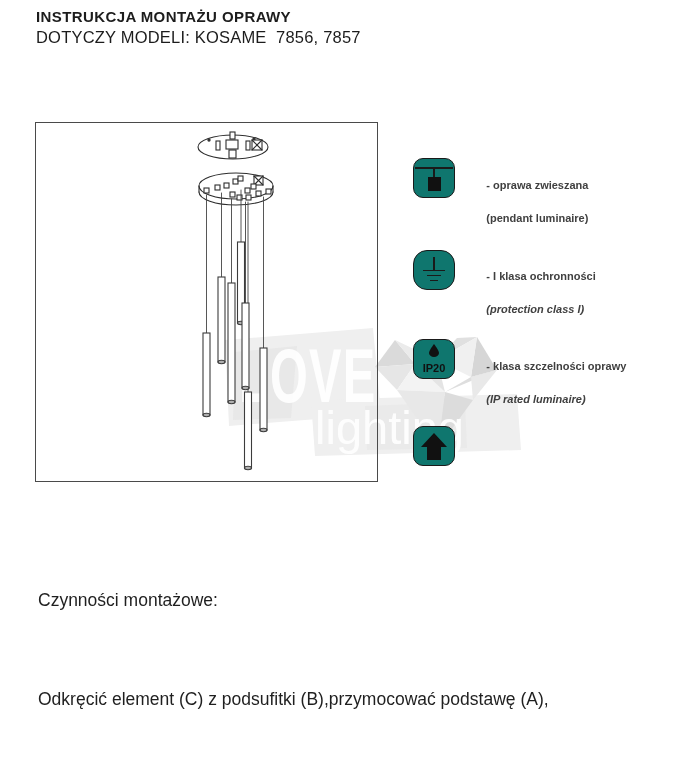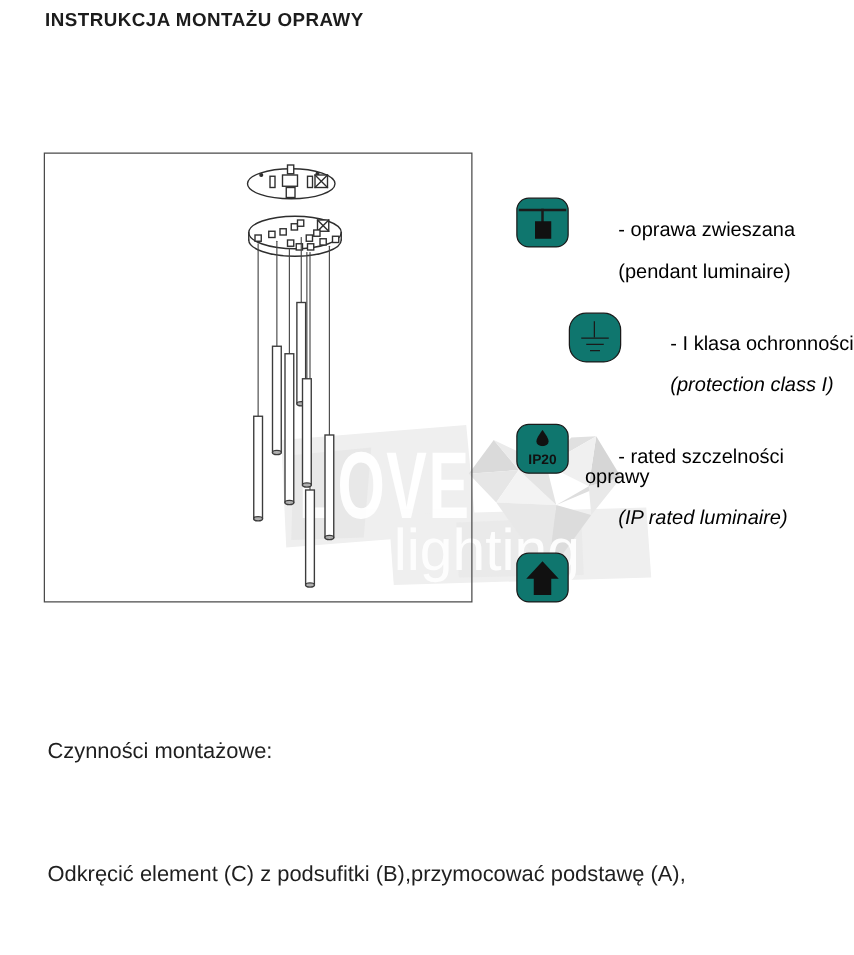--- a/index.html
+++ b/index.html
@@ -6,62 +6,63 @@
   body {
     width:683px; height:764px; background:#ffffff; position:relative;
     font-family:"Liberation Sans", sans-serif; color:#1c1c1c; overflow:hidden;
   }
   
   .header { position:absolute; left:36px; top:8px; z-index:5; }
   .title  { font-size:15px; font-weight:bold; letter-spacing:.4px; }
   .subtitle { font-size:16.5px; margin-top:3px; white-space:pre-wrap; letter-spacing:.2px; }
 
   
-  .watermark { position:absolute; left:225px; top:334px; width:310px; height:136px; z-index:1; }
+  .watermark { position:absolute; left:225px; top:322px; width:310px; height:136px; z-index:1; }
 
   
   .diagram-box {
     position:absolute; left:35px; top:122px; width:341px; height:358px;
     border:1px solid #4a4a4a; z-index:2; background:transparent;
   }
   .diagram-box svg { display:block; }
 
   
   .legend { position:absolute; left:413px; top:158px; z-index:3; }
   .legend-row { display:flex; align-items:flex-start; }
   .legend-row.r1 { margin-bottom:7px; }
-  .legend-row.r2 { margin-bottom:5px;justify-content:flex-end; }
+  .legend-row.r2 { margin-bottom:5px; }
   .legend-row.r3 { margin-bottom:2px; }
   .sym {
     width:42px; height:40px; border:1.6px solid #1a1a1a; border-radius:10px;
     position:relative; flex:0 0 auto; box-sizing:border-box; background:#0f766e;
   }
   .sym.round { border-radius:14px; }
   .sym .bar-h { position:absolute; left:1px; right:1px; top:8px; height:1.6px; background:#1a1a1a; }
   .sym .stem-v { position:absolute; left:50%; margin-left:-0.8px; top:8px; width:1.6px; height:11px; background:#1a1a1a; }
   .sym .lamp-sq { position:absolute; left:50%; margin-left:-6.5px; top:18px; width:13px; height:14px; background:#111; }
   .sym .gnd-v { position:absolute; left:50%; margin-left:-0.8px; top:6px; width:1.6px; height:13px; background:#1a1a1a; }
   .sym .gnd1 { position:absolute; left:50%; margin-left:-11px; top:19px; width:22px; height:1.8px; background:#1a1a1a; }
   .sym .gnd2 { position:absolute; left:50%; margin-left:-7px;  top:24px; width:14px; height:1.8px; background:#1a1a1a; }
   .sym .gnd3 { position:absolute; left:50%; margin-left:-4px;  top:29px; width:8px;  height:1.8px; background:#1a1a1a; }
   .sym .drop { position:absolute; left:50%; margin-left:-5px; top:4px; }
   .sym .ip-label { position:absolute; left:0; right:0; bottom:4px; text-align:center; font-size:11px; font-weight:bold; color:#111; letter-spacing:0; }
   .sym svg.house { position:absolute; left:0; top:0; }
-  .legend-text { margin-left:13px; padding-top:2px; font-size:16px; line-height:16.5px; color:#000000; white-space:pre-wrap; }
+  .legend-text { margin-left:13px; padding-top:2px; font-size:11px; line-height:16.5px; color:#404040; white-space:pre-wrap;font-weight:bold; }
   .it { font-style:italic; }
 
   
   .instructions { position:absolute; left:38px; top:545px; z-index:5; font-size:17.5px; line-height:22px; white-space:pre-wrap; color:#1f1f1f; }
   .instr-heading { margin-bottom:33px; }
 </style>
 </head>
 <body>
 
 <div class="header">
   <div class="title">INSTRUKCJA MONTAŻU OPRAWY</div>
+  <div class="subtitle">DOTYCZY MODELI: KOSAME  7856, 7857</div>
 </div>
 
 <div class="watermark">
   <svg width="310" height="136" viewBox="0 0 310 136">
 
     <polygon points="0,18 148,6 156,92 4,104" fill="#efefef"></polygon>
     <polygon points="10,30 72,24 66,96 8,98" fill="#e8e8e8"></polygon>
     <polygon points="86,78 292,72 296,128 90,134" fill="#efefef"></polygon>
     <polygon points="140,84 240,80 242,126 142,128" fill="#eaeaea"></polygon>
 
@@ -187,21 +188,21 @@
   </div>
 
   <div class="legend-row r3">
     <div class="sym">
       <svg class="drop" width="10" height="13" viewBox="0 0 10 13">
         <path d="M5,0 C5,0 0,6.5 0,9 a5,4 0 0 0 10,0 C10,6.5 5,0 5,0 Z" fill="#111"></path>
       </svg>
       <div class="ip-label">IP20</div>
     </div>
     <div class="legend-text">
-      <span>- rated szczelności oprawy</span><br>
+      <span>- klasa szczelności oprawy</span><br>
       <span></span><span class="it">(IP rated luminaire)</span>
     </div>
   </div>
 
   <div class="legend-row">
     <div class="sym">
       <svg class="house" width="42" height="40" viewBox="0 0 42 40">
         <polygon points="20,6 33,20 27,20 27,33 13,33 13,20 7,20" fill="#111"></polygon>
       </svg>
     </div>

